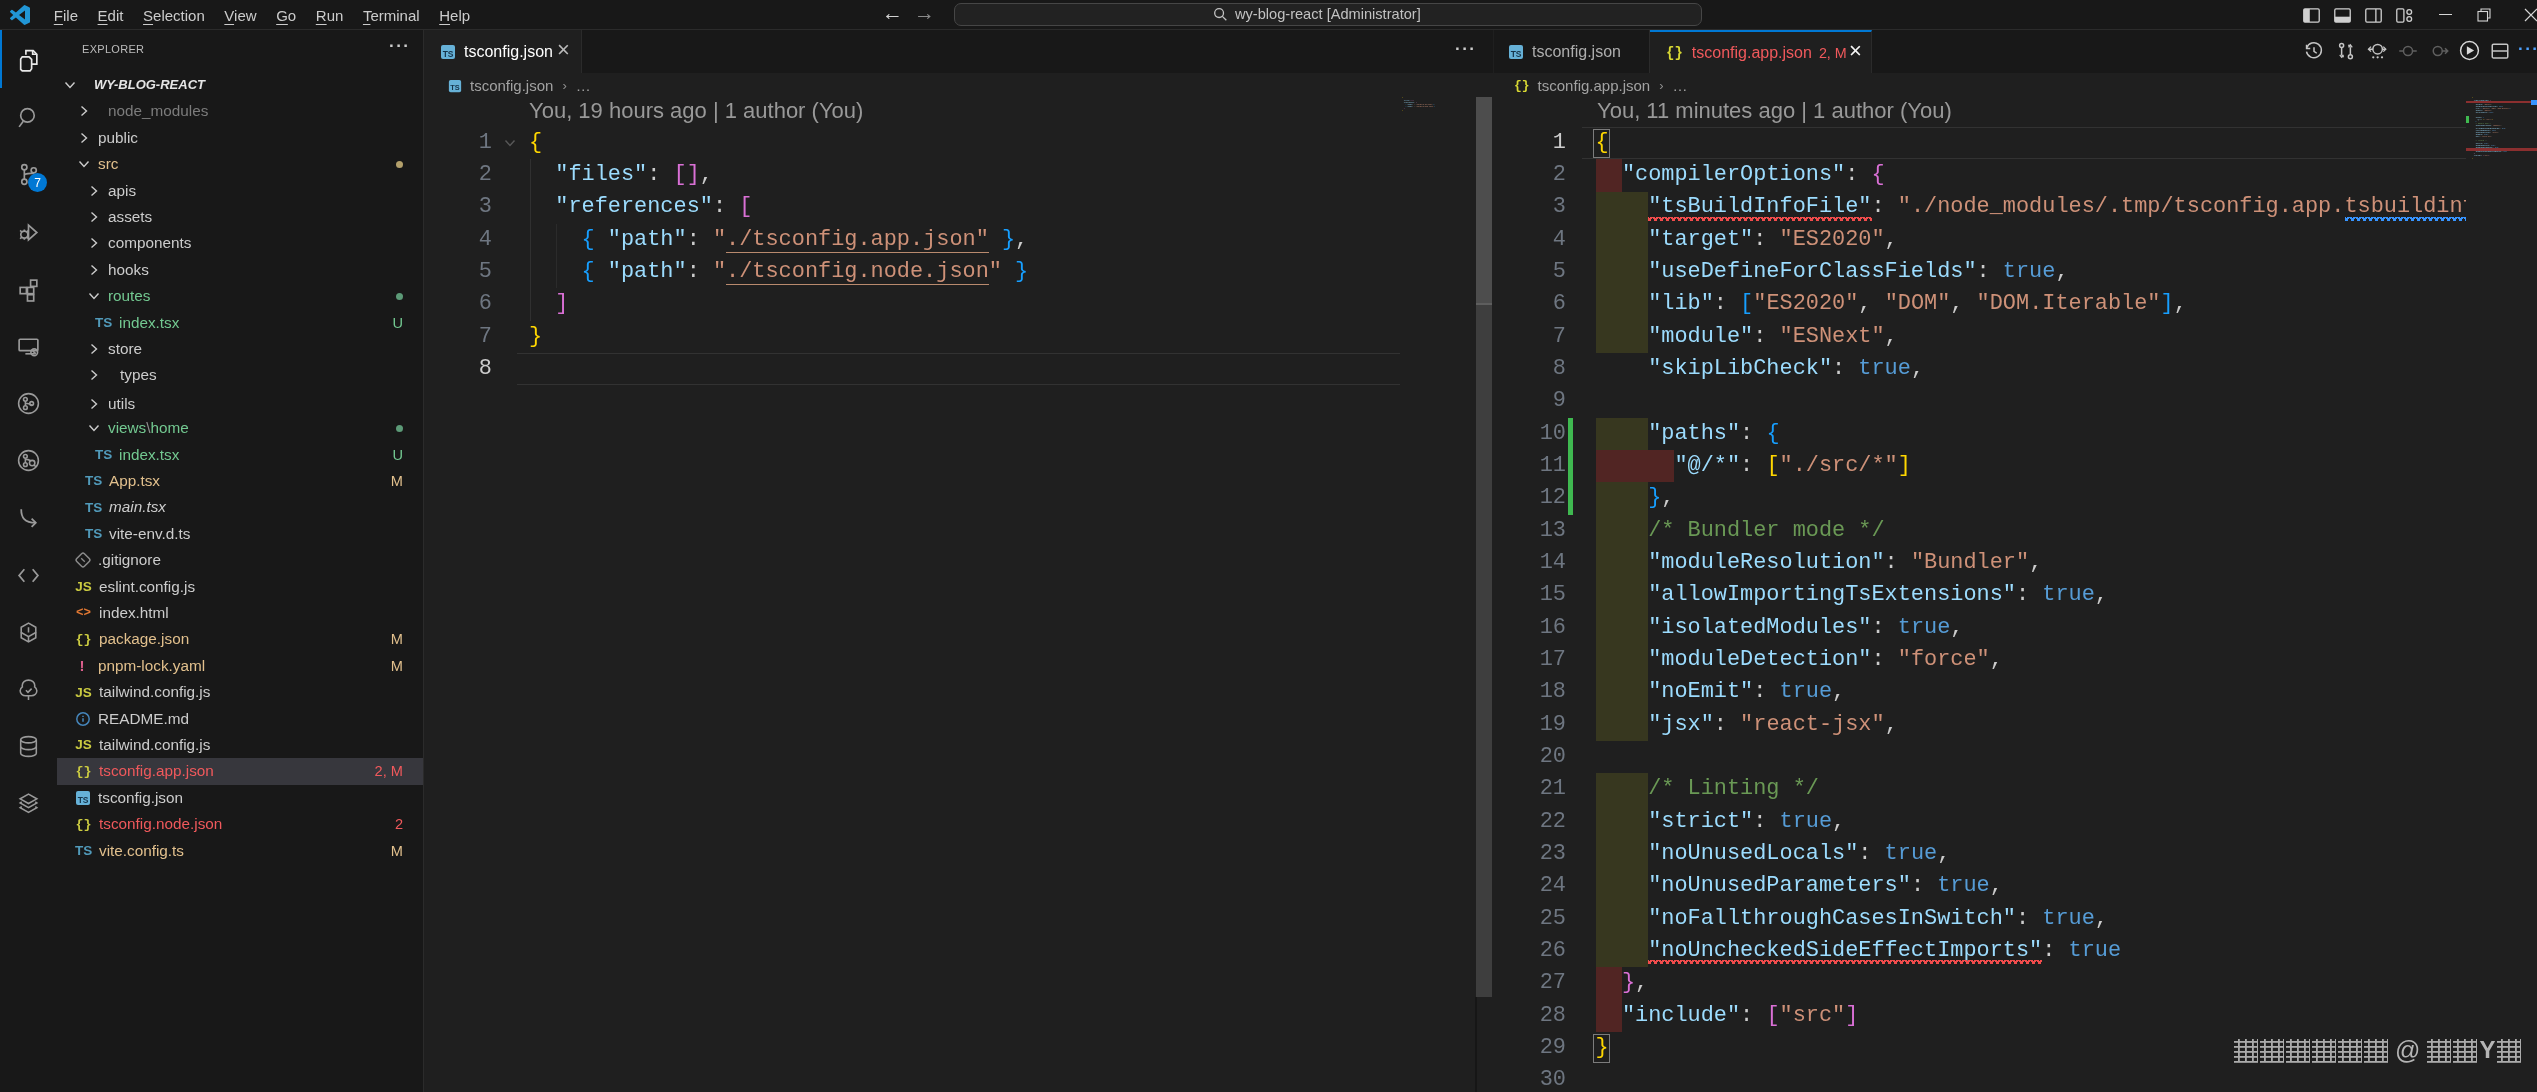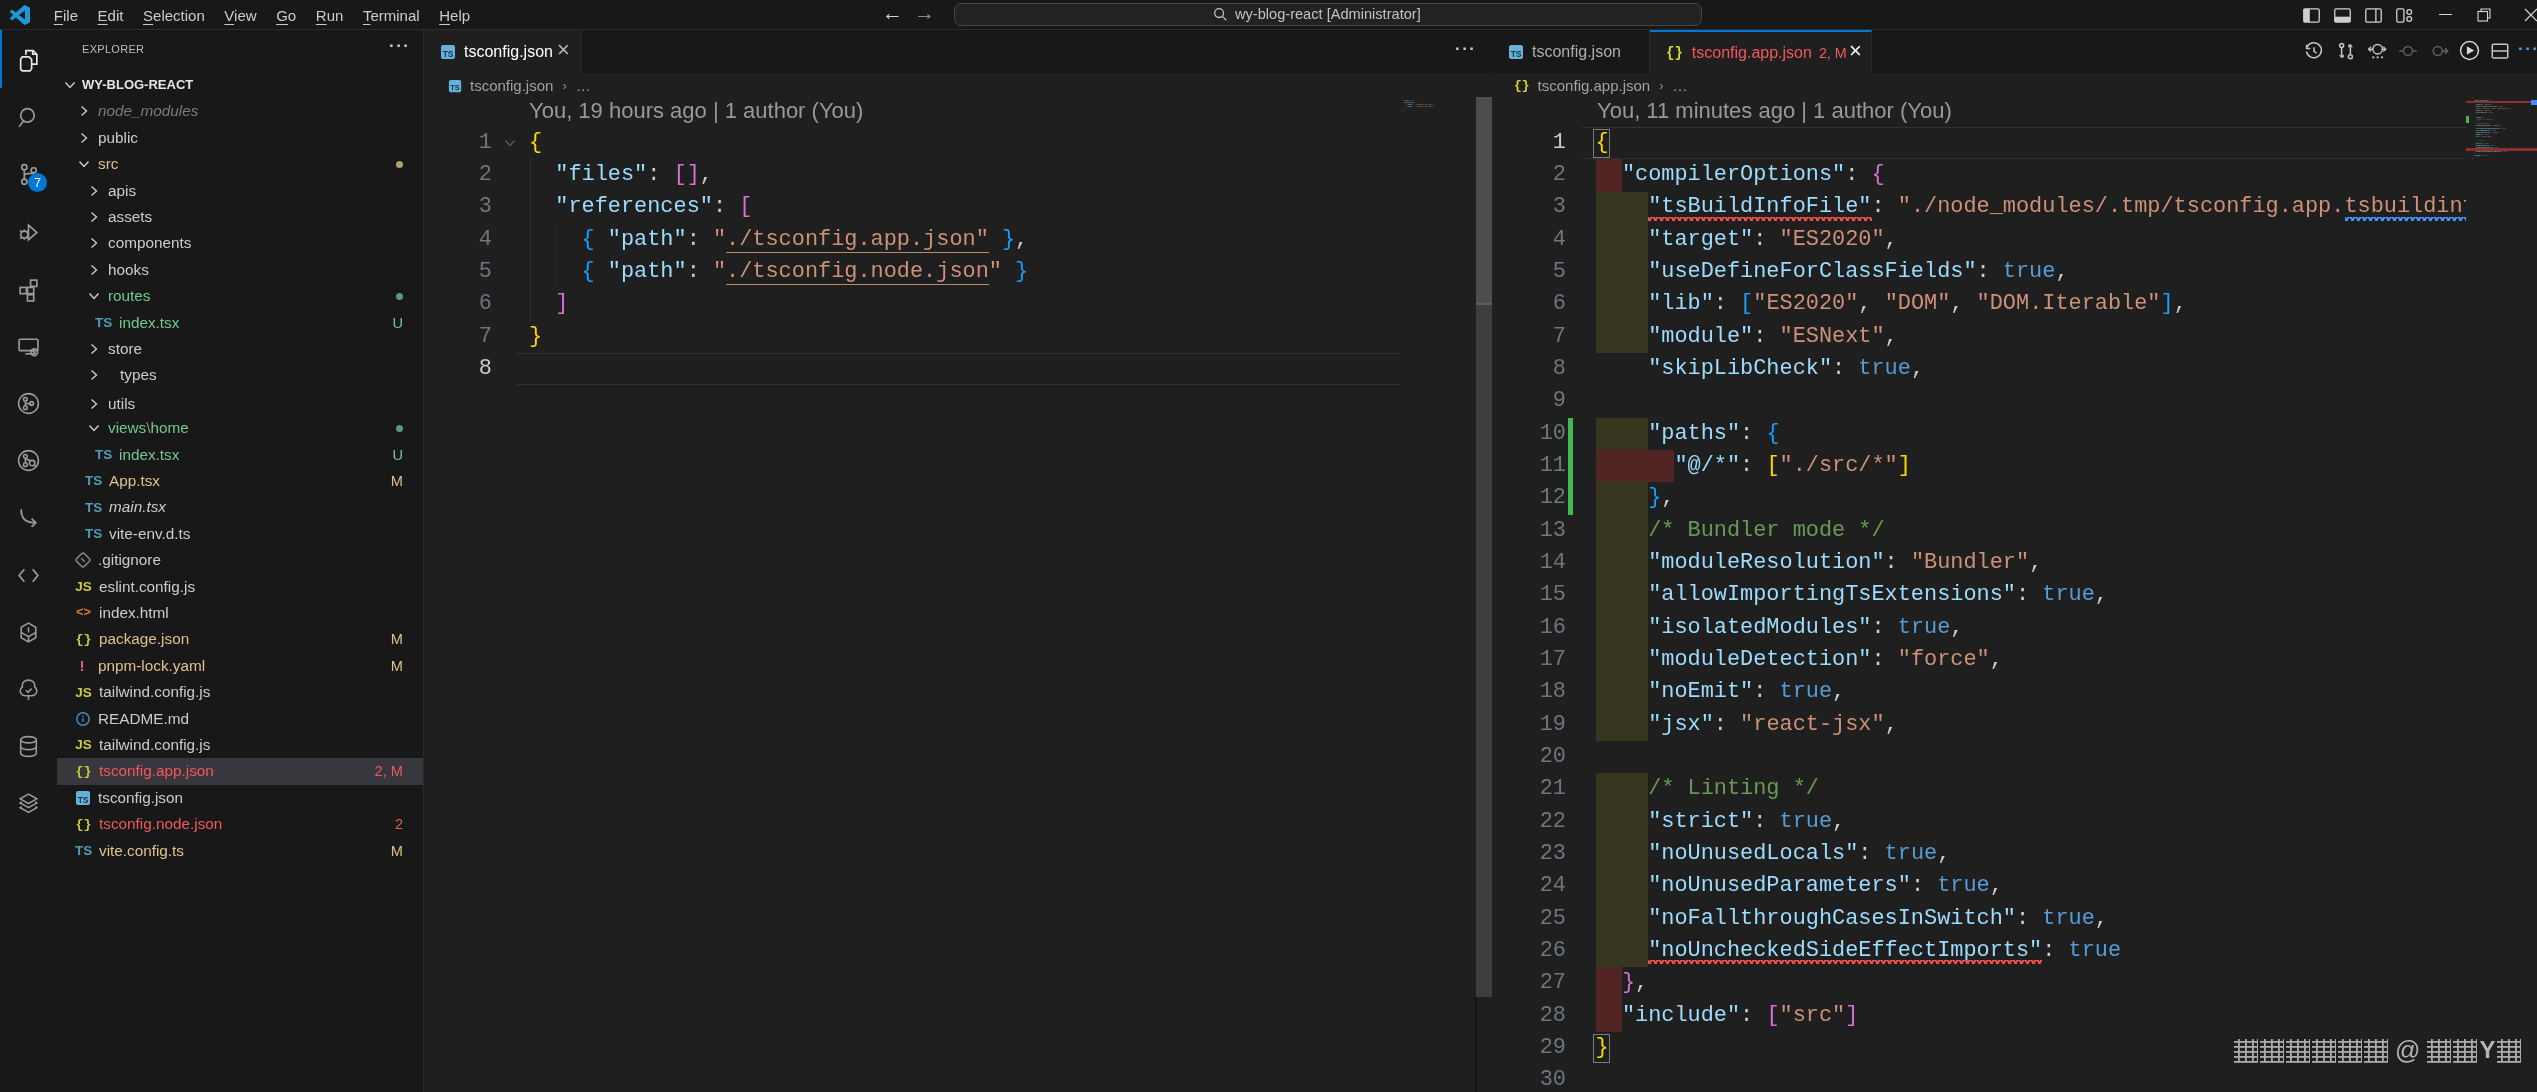--- a/index.html
+++ b/index.html
@@ -172,27 +172,27 @@
   </div>
 
   <div class="abs" id="sidebar" style="left:57px;top:30px;width:366px;height:1062px;background:#181818;">
     <div class="abs" style="left:25px;top:13px;font-size:11px;letter-spacing:.3px;color:#bcbcbc;">EXPLORER</div>
     <div class="abs" style="left:332px;top:6px;color:#cccccc;font-size:17px;letter-spacing:1.5px;font-weight:bold;">···</div>
     <div id="tree">
       <div class="trow" style="top:41.8px;font-weight:bold;color:#e5e5e5;font-size:13px;">
           <svg class="cv" style="margin-left:5px;" width="16" height="16" viewBox="0 0 16 16">
             <path d="m3.5 5.5 4.5 5 4.5-5" stroke="#cccccc" stroke-width="1.4" fill="none"></path>
           </svg>
-          <span style="margin-left:4px;">WY-BLOG-REACT</span>
+          <span style="margin-left:16px;font-style:italic;">WY-BLOG-REACT</span>
         </div>
       <div class="trow" style="top:68.2px;color:#7c7c7c;">
           <svg class="cv" style="margin-left:19px;" width="16" height="16" viewBox="0 0 16 16">
             <path d="m5.5 3.5 5 4.5-5 4.5" stroke="#cccccc" stroke-width="1.4" fill="none"></path>
           </svg>
-          <span style="margin-left:6px;font-style:italic;">node_modules</span>
+          <span style="margin-left:16px;">node_modules</span>
         </div>
       <div class="trow" style="top:94.6px;">
           <svg class="cv" style="margin-left:19px;" width="16" height="16" viewBox="0 0 16 16">
             <path d="m5.5 3.5 5 4.5-5 4.5" stroke="#cccccc" stroke-width="1.4" fill="none"></path>
           </svg>
           <span style="margin-left:6px;">public</span>
         </div>
       <div class="trow" style="top:121px;color:#e2c08d;">
           <svg class="cv" style="margin-left:19px;" width="16" height="16" viewBox="0 0 16 16">
             <path d="m3.5 5.5 4.5 5 4.5-5" stroke="#cccccc" stroke-width="1.4" fill="none"></path>

